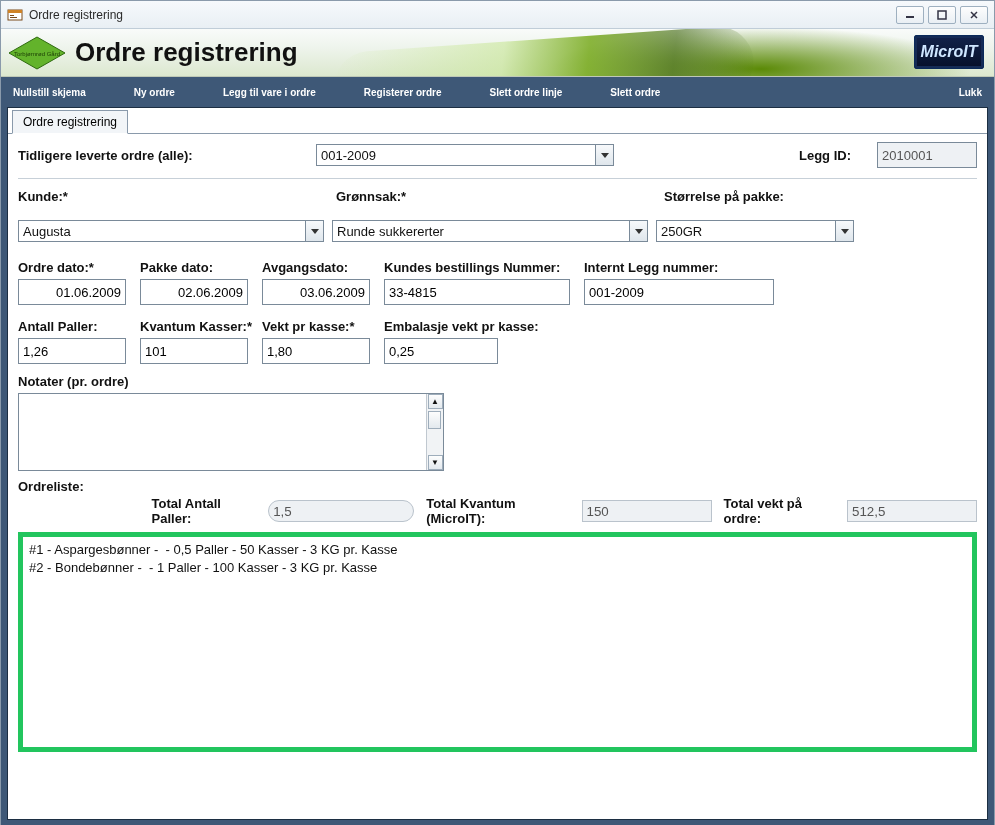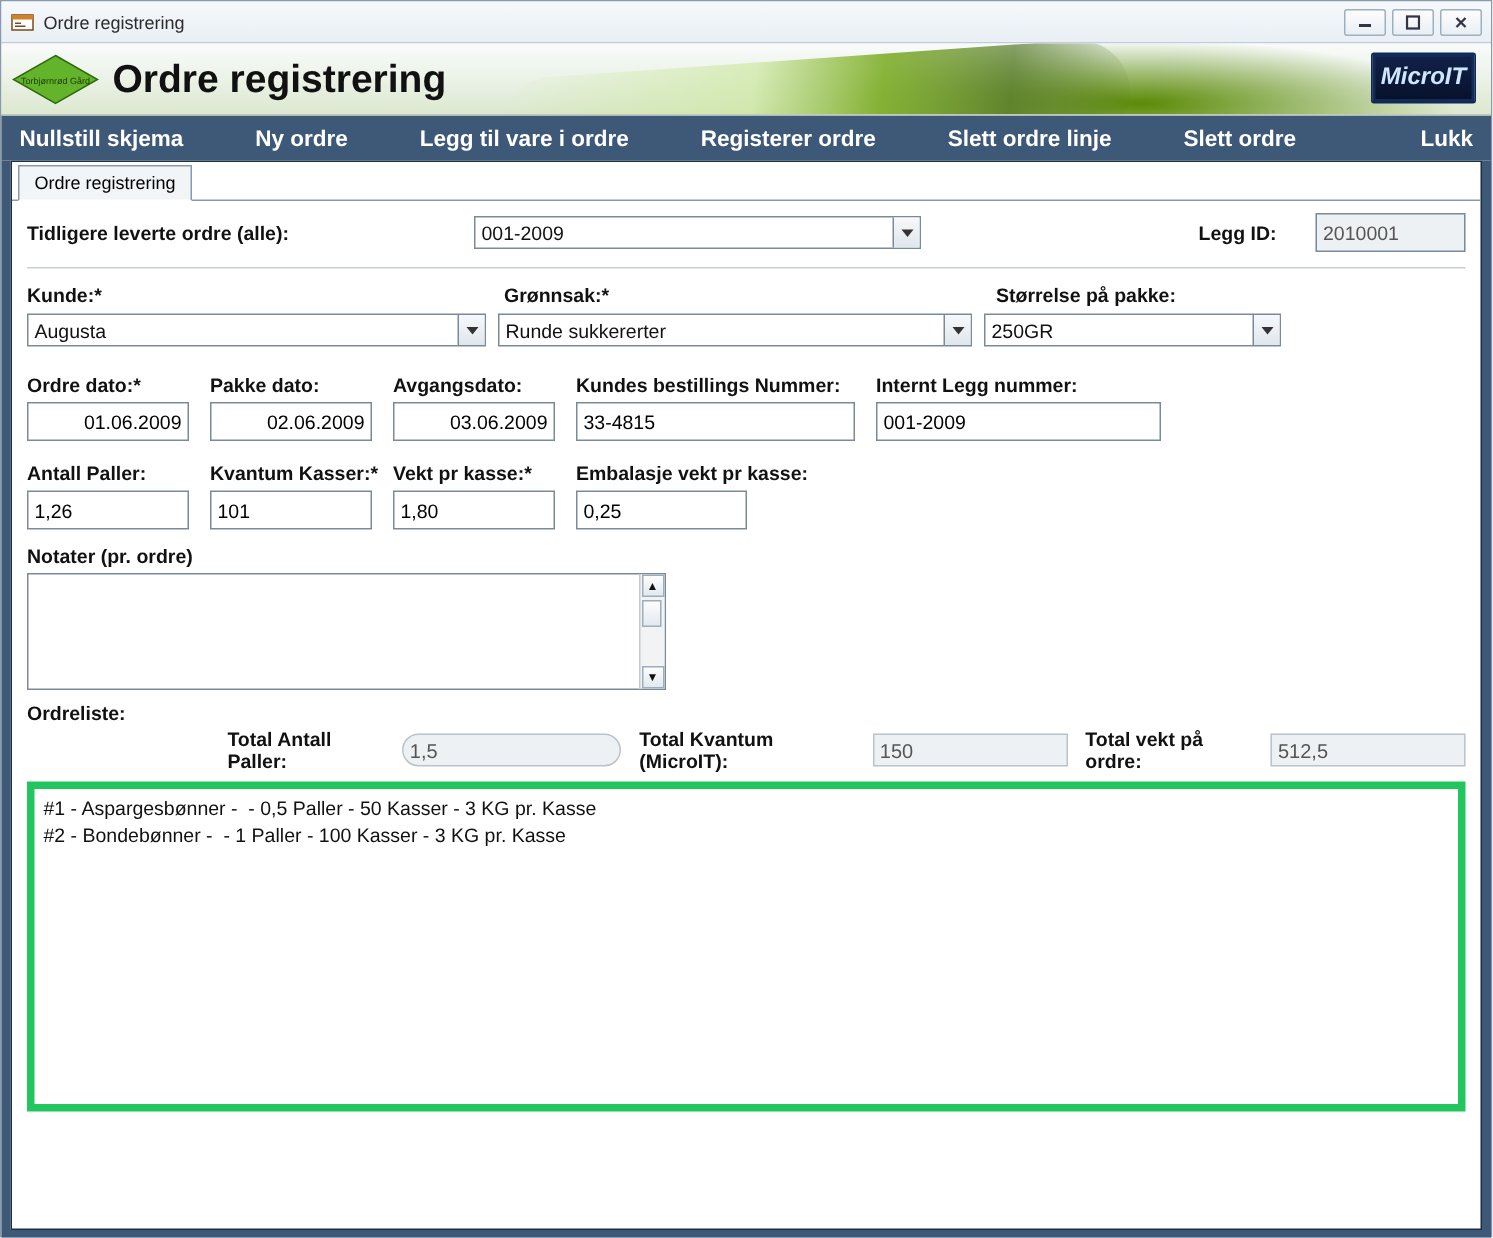--- a/index.html
+++ b/index.html
@@ -19,21 +19,21 @@
      border-bottom:1px solid #bfc9b7; display:flex; align-items:center; padding-left:6px; overflow:hidden;}
   .banner::after{ content:""; position:absolute; right:240px; top:10px; width:420px; height:70px;
      background:linear-gradient(100deg, rgba(255,255,255,0) 0%, rgba(200,230,150,.6) 40%, rgba(120,170,30,.85) 60%, rgba(60,100,10,.6) 80%, rgba(0,0,0,0) 100%);
      transform:rotate(-4deg); border-radius:40px; }
   .logo-diamond { width:60px; height:36px; position:relative; margin-right:8px; }
   .logo-diamond svg { width:100%; height:100%; }
   .banner-title { font-size:26px; font-weight:700; color:#111; z-index:2; }
   .brand-box { position:absolute; right:10px; top:6px; width:70px; height:34px; border:1px solid #0a2a5a; background:linear-gradient(#12224a,#06102a); color:#cfe6ff; font-style:italic; font-weight:700; font-size:16px; display:flex; align-items:center; justify-content:center; border-radius:2px; box-shadow:0 0 0 2px #152b55 inset; z-index:3;}
 
   
-  .toolbar { height:30px; background:#3e5877; display:flex; align-items:center; padding:0 12px; color:#fff; font-size:15px; font-weight:600; }
+  .toolbar { height:30px; background:#3e5877; display:flex; align-items:center; padding:0 12px; color:#fff; font-size:10px; font-weight:600; }
   .toolbar .tb-item { margin-right:48px; cursor:default; }
   .toolbar .tb-item:last-child { margin-right:0; }
   .toolbar .spacer { flex:1; }
 
   
   .frame-wrap { background:#3e5877; padding:0 6px 6px 6px; height:calc(825px - 28px - 48px - 30px); }
   .content-frame { background:#fff; border:1px solid #1c2e42; height:100%; position:relative; }
 
   
   .tab-strip { height:26px; border-bottom:1px solid #8a9aab; display:flex; align-items:flex-end; padding-left:4px;}
@@ -139,21 +139,21 @@
             <span class="sel-btn"></span>
           </div>
           <div style="flex:1"></div>
           <label class="lbl" style="width:70px">Legg ID:</label>
           <input class="tf ro" style="width: 100px;" readonly="" value="2010001">
         </div>
 
         <div class="hr"></div>
 
         
-        <div class="row" style="margin-bottom:5px">
+        <div class="row" style="margin-bottom:16px">
           <label class="lbl" style="width:310px">Kunde:*</label>
           <label class="lbl" style="width:320px">Grønnsak:*</label>
           <label class="lbl">Størrelse på pakke:</label>
         </div>
         
         <div class="row" style="margin-bottom:18px">
           <div class="select" style="width:306px">
             <span class="sel-text">Augusta</span>
             <span class="sel-btn"></span>
           </div>

